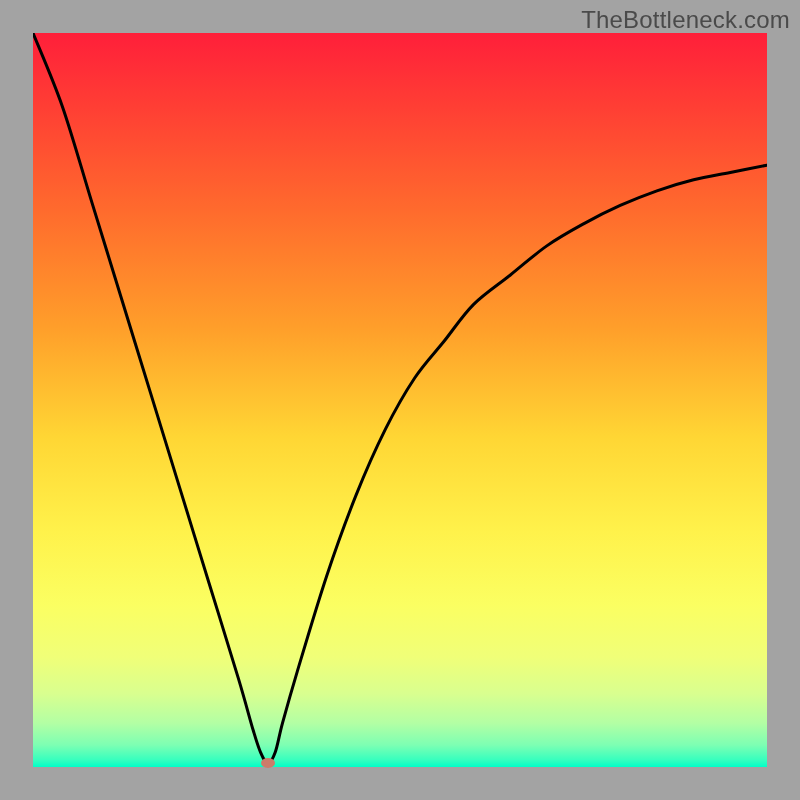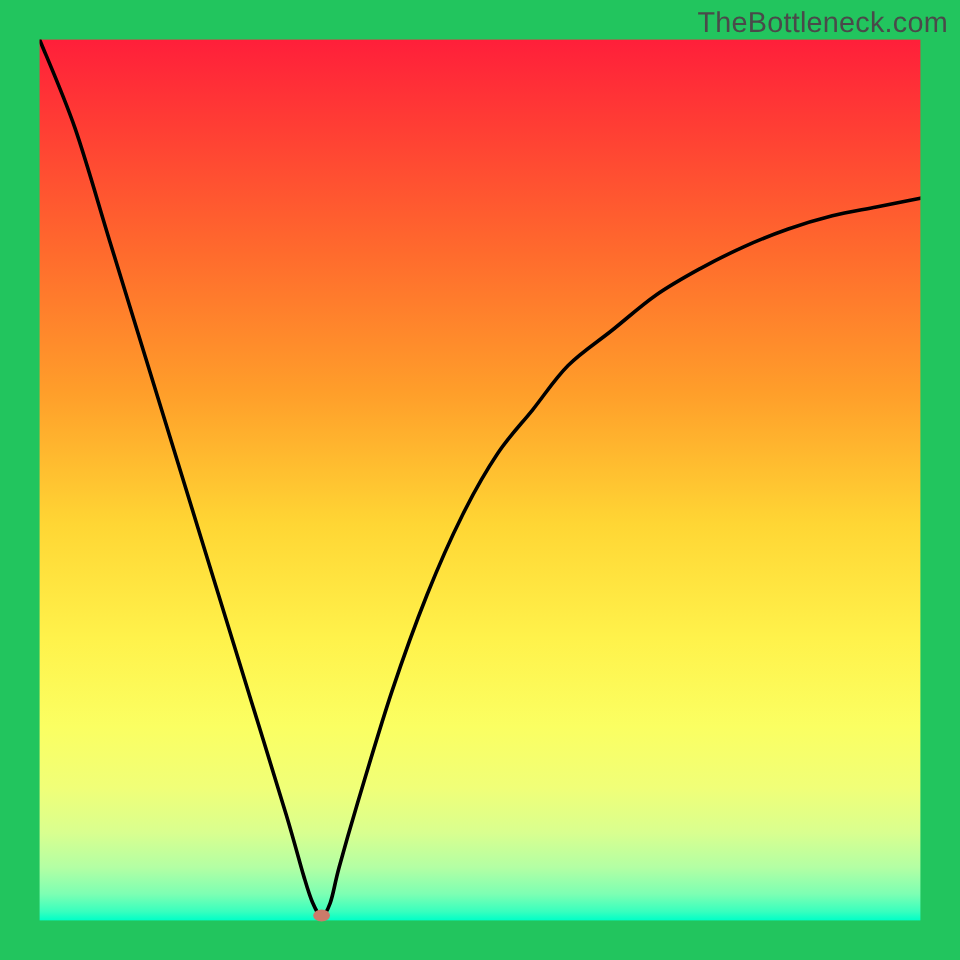--- a/index.html
+++ b/index.html
@@ -8,21 +8,21 @@
     width: 800px;
     height: 800px;
     background: #000;
     font-family: Arial, Helvetica, sans-serif;
     overflow: hidden;
   }
   .frame {
     position: relative;
     width: 800px;
     height: 800px;
-    background: #22c55e;
+    background: #a3a3a3;
   }
   .plot {
     position: absolute;
     left: 33px;
     top: 33px;
     width: 734px;
     height: 734px;
     background: linear-gradient(to bottom,
       #ff1f3a 0%,
       #ff3e34 10%,

